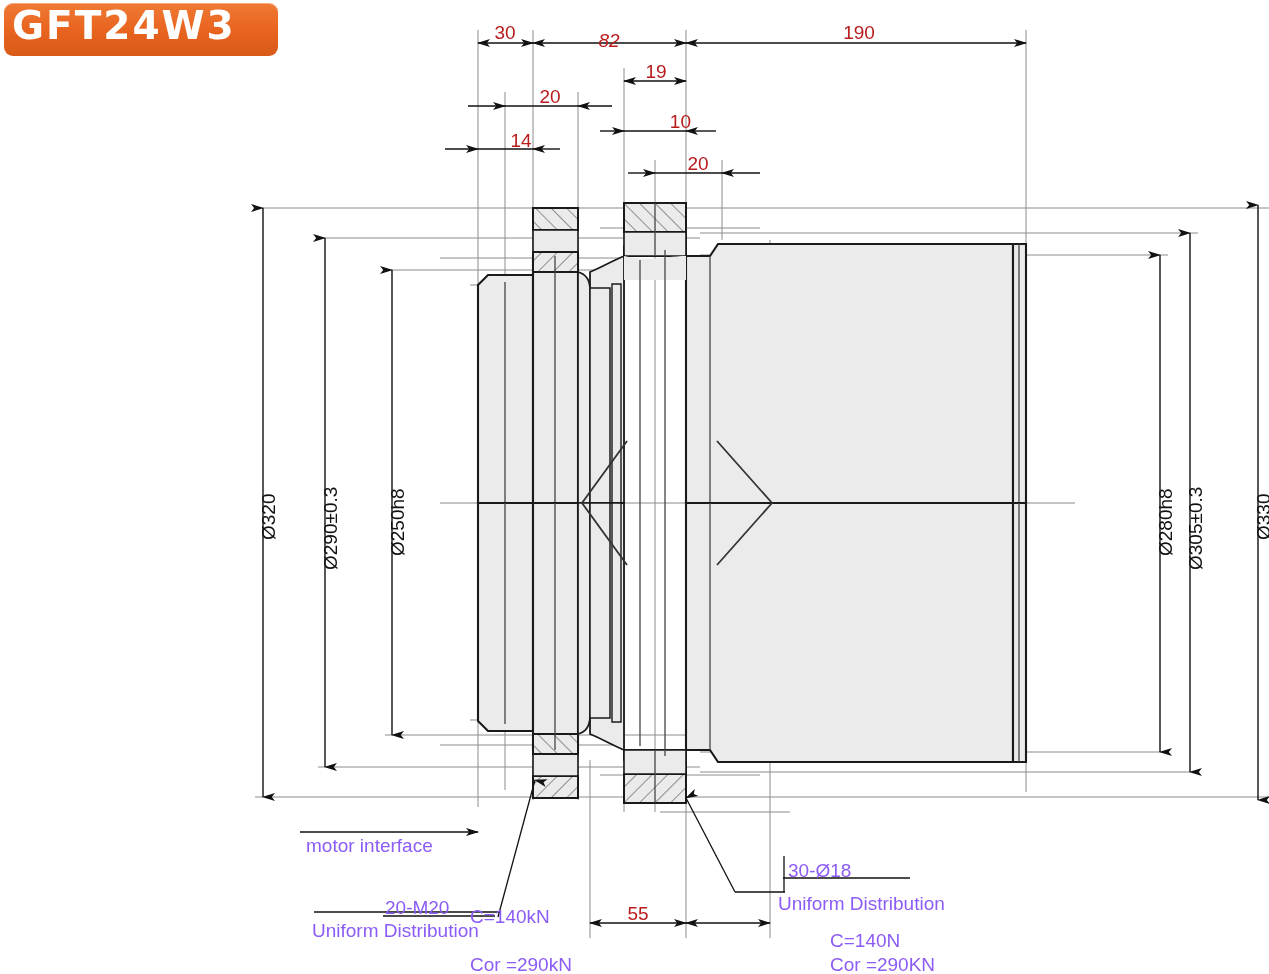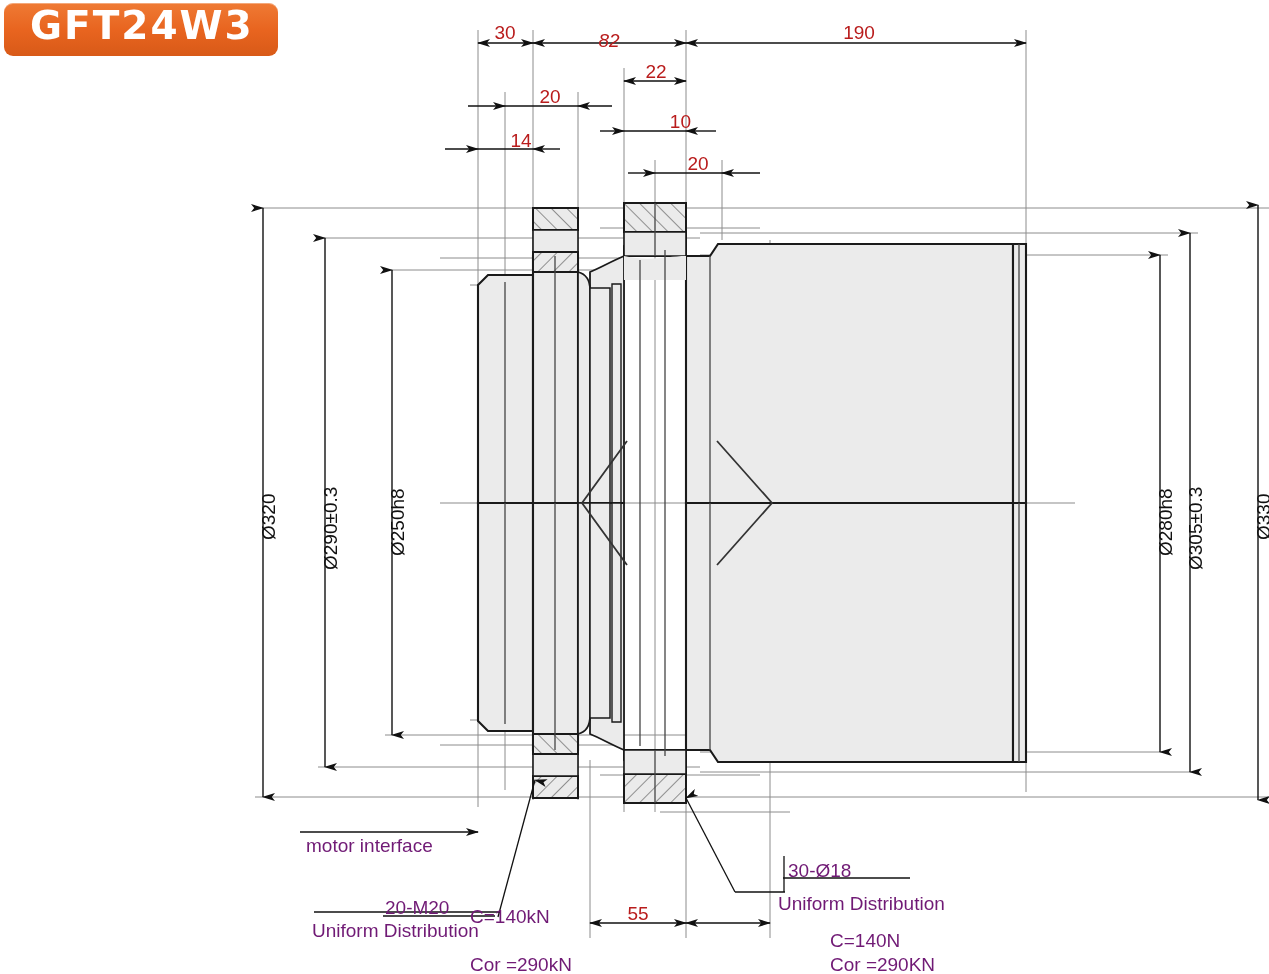--- a/index.html
+++ b/index.html
@@ -7,26 +7,26 @@
        font-family:"Liberation Sans","DejaVu Sans",sans-serif;color:#1a1a1a;}
 
   #drawing{position:absolute;left:0;top:0;width:1269px;height:974px;}
 
   
   .badge{position:absolute;left:4px;top:3px;width:274px;height:53px;
          border-radius:9px;
          background:linear-gradient(180deg,#ef7a34 0%,#e8641f 52%,#d85a18 100%);
          box-shadow:inset 0 1px 0 rgba(255,255,255,.35);}
   .badge-label{position:absolute;left:0;top:0;width:274px;height:44px;
-         display:flex;align-items:center;padding-left:26px;box-sizing:border-box;
+         display:flex;align-items:center;padding-left:8px;box-sizing:border-box;
          color:#ffffff;font-size:39px;font-weight:bold;letter-spacing:2.0px;
          font-family:"DejaVu Sans",sans-serif;}
 
   
-  .lbl{position:absolute;font-size:19px;color:#701a75;white-space:nowrap;line-height:1.18;}
+  .lbl{position:absolute;font-size:19px;color:#8b5cf6;white-space:nowrap;line-height:1.18;}
   .vlbl{position:absolute;font-size:19px;color:#111;white-space:nowrap;
         transform-origin:0 0;transform:rotate(-90deg);}
   .dimnum{position:absolute;font-size:19px;color:#b91c1c;white-space:nowrap;
           text-align:center;}
 </style>
 </head>
 <body>
 
 <div class="badge">
   <div class="badge-label">GFT24W3</div>
@@ -215,21 +215,21 @@
     <line x1="383" y1="916" x2="495" y2="916"></line>
   </g>
 
 </svg>
 
 <div class="dimnum" style="left:485px;top:22px;width:40px;">30</div>
 <div class="dimnum" style="left:589px;top:30px;width:40px;font-style:italic;">82</div>
 <div class="dimnum" style="left:836px;top:22px;width:46px;">190</div>
 <div class="dimnum" style="left:530px;top:86px;width:40px;">20</div>
 <div class="dimnum" style="left:501px;top:130px;width:40px;">14</div>
-<div class="dimnum" style="left:636px;top:61px;width:40px;">22</div>
+<div class="dimnum" style="left:636px;top:61px;width:40px;">19</div>
 <div class="dimnum" style="left:651px;top:111px;width:40px;text-align:right;">10</div>
 <div class="dimnum" style="left:678px;top:153px;width:40px;">20</div>
 
 <div class="dimnum" style="left:618px;top:903px;width:40px;">55</div>
 <div class="dimnum" style="left:708px;top:936px;width:40px;margin-top:40px;">46</div>
 
 <div class="vlbl" style="left:258px;top:540px;">Ø320</div>
 <div class="vlbl" style="left:320px;top:570px;">Ø290±0.3</div>
 <div class="vlbl" style="left:387px;top:556px;">Ø250h8</div>
 

